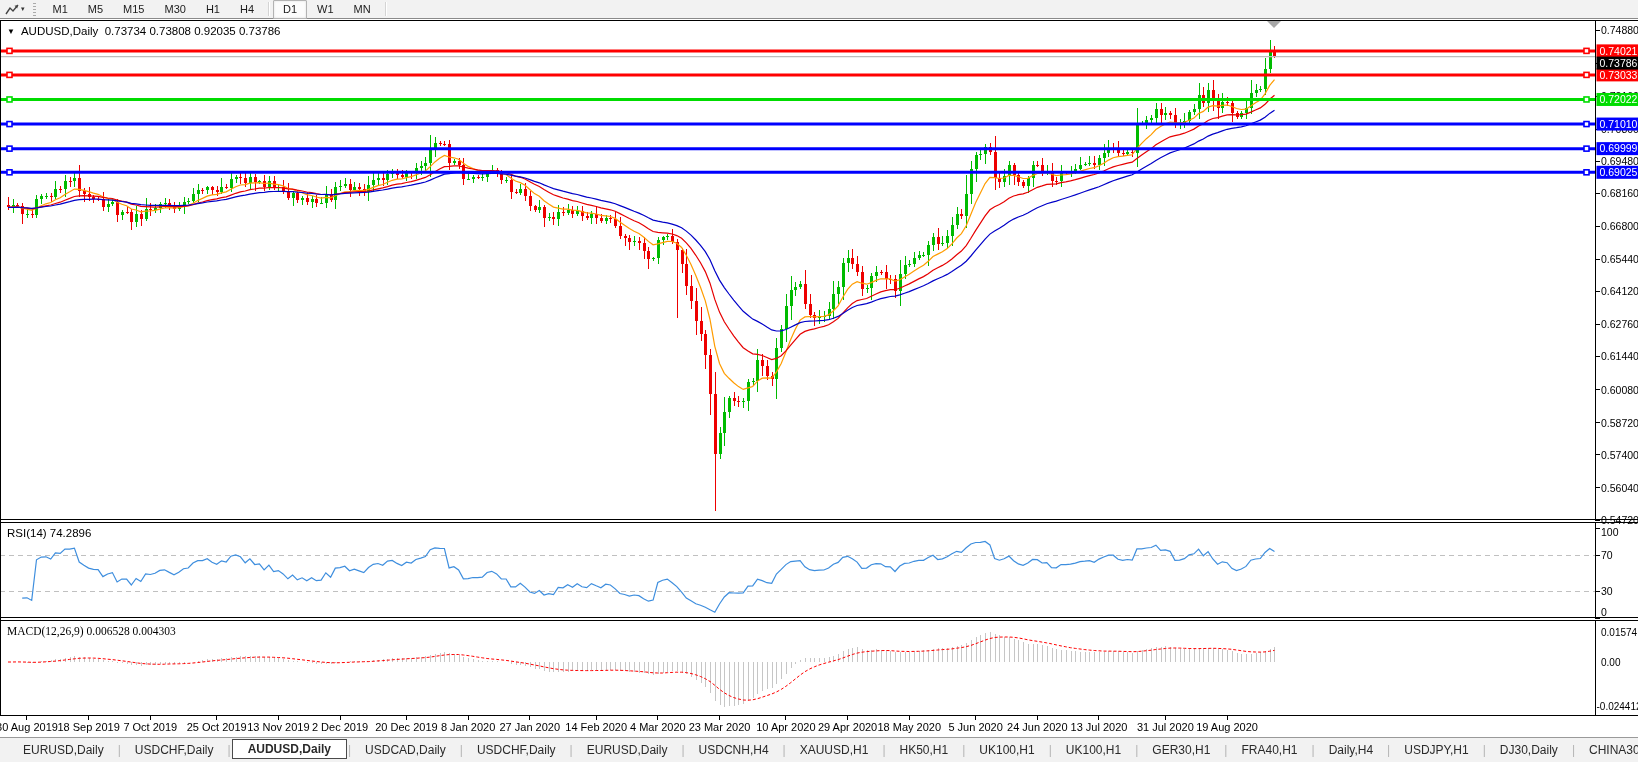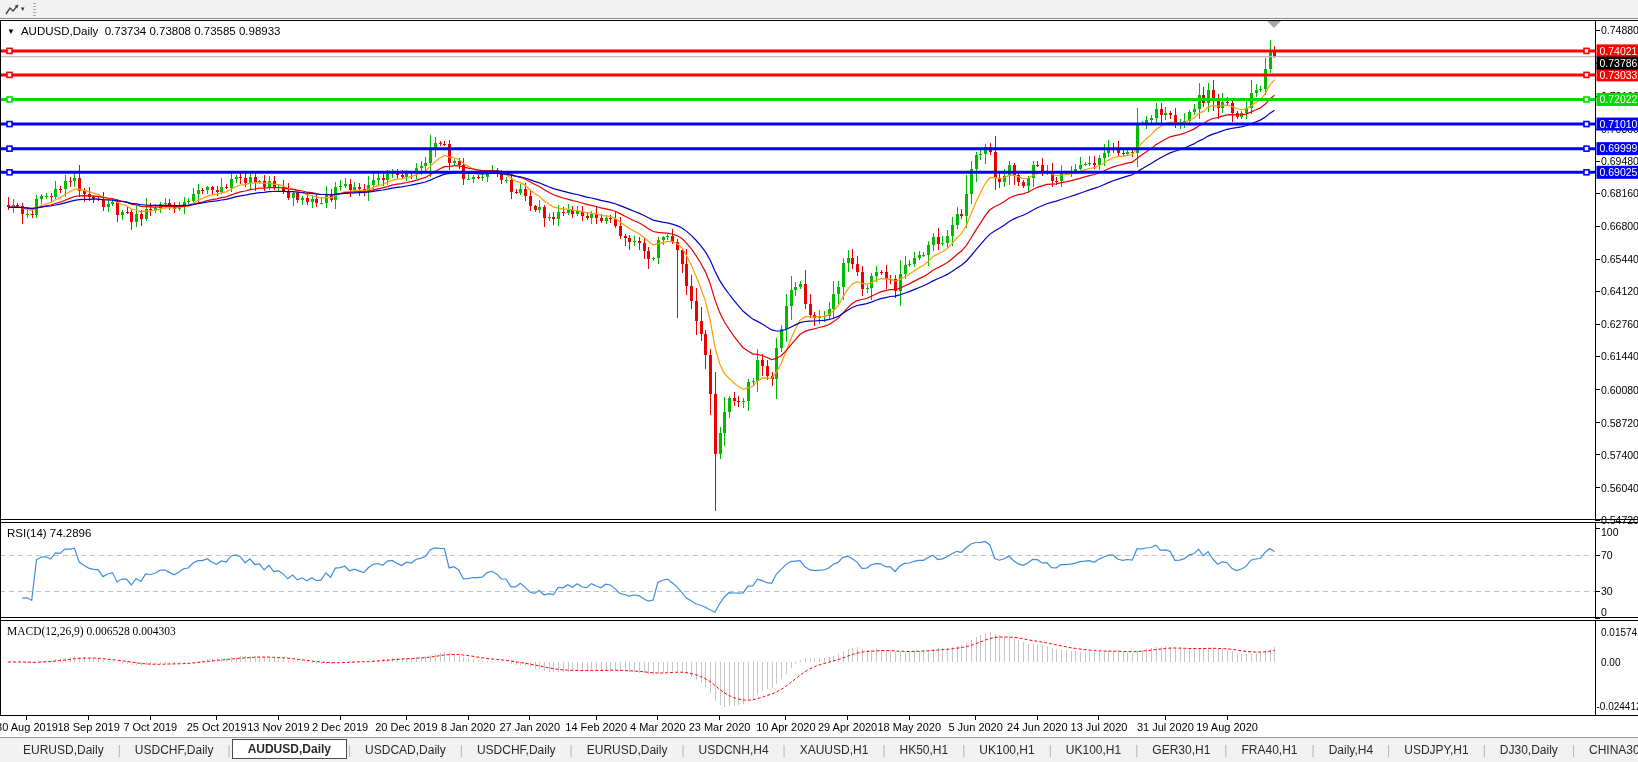--- a/index.html
+++ b/index.html
@@ -38,20 +38,33 @@
 
   <div id="toolbar">
     <span class="tool-icon">
       <svg width="15" height="13" viewBox="0 0 15 13">
         <polyline points="1,11 5,5 8,8 13,2" fill="none" stroke="#444" stroke-width="1.4"></polyline>
         <polygon points="13,2 9.5,2.8 12.2,5.4" fill="#444"></polygon>
       </svg>
     </span>
     <span class="tool-caret">▾</span>
     <span class="grip"></span>
+    <span id="tf-buttons" style="display:flex;align-items:center;">
+        <span class="tfbtn">M1</span>
+        <span class="tfbtn">M5</span>
+        <span class="tfbtn">M15</span>
+        <span class="tfbtn">M30</span>
+        <span class="tfbtn">H1</span>
+        <span class="tfbtn">H4</span>
+        <span class="vsep"></span>
+        <span class="tfbtn active">D1</span>
+        <span class="tfbtn">W1</span>
+        <span class="tfbtn">MN</span>
+        <span class="vsep"></span>
+      </span>
   </div>
 
   <svg id="chart-svg" width="1638" height="762" style="position:absolute;top:0;left:0;">
       <defs>
         <clipPath id="mclip">
           <rect x="1" y="20.5" width="1593" height="499"></rect>
         </clipPath>
         <clipPath id="rclip">
           <rect x="1" y="522.5" width="1593" height="95"></rect>
         </clipPath>
@@ -1018,21 +1031,21 @@
         <text x="1098.982" y="731" font-family="Liberation Sans, sans-serif" font-size="11" fill="#000" text-anchor="middle">13 Jul 2020</text>
         <line x1="1165.3896" y1="716" x2="1165.3896" y2="720" stroke="#000" stroke-width="1" shape-rendering="crispEdges"></line>
         <text x="1165.3896" y="731" font-family="Liberation Sans, sans-serif" font-size="11" fill="#000" text-anchor="middle">31 Jul 2020</text>
         <line x1="1227.0538000000001" y1="716" x2="1227.0538000000001" y2="720" stroke="#000" stroke-width="1" shape-rendering="crispEdges"></line>
         <text x="1227.0538000000001" y="731" font-family="Liberation Sans, sans-serif" font-size="11" fill="#000" text-anchor="middle">19 Aug 2020</text>
       </g>
     </svg>
 
   <div id="chart-title" class="panel-label">
     <span class="caret">▼</span><span>AUDUSD,Daily</span>&nbsp;
-    <span>0.73734 0.73808 0.73585 0.98933</span>
+    <span>0.73734 0.73808 0.92035 0.73786</span>
   </div>
   <div id="rsi-label" class="panel-label">RSI(14) 74.2896</div>
   <div id="macd-label" class="panel-label">MACD(12,26,9) 0.006528 0.004303</div>
 
   <div id="tabbar">
       <div class="tab">EURUSD,Daily</div>
       <span class="tabsep">|</span>
       <div class="tab">USDCHF,Daily</div>
       <span class="tabsep">|</span>
       <div class="tab active">AUDUSD,Daily</div>

